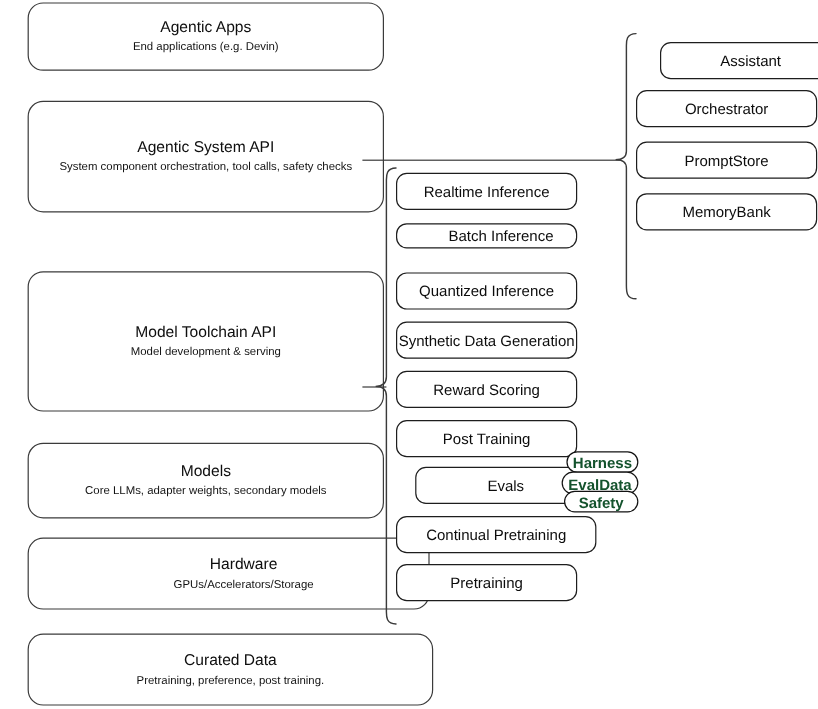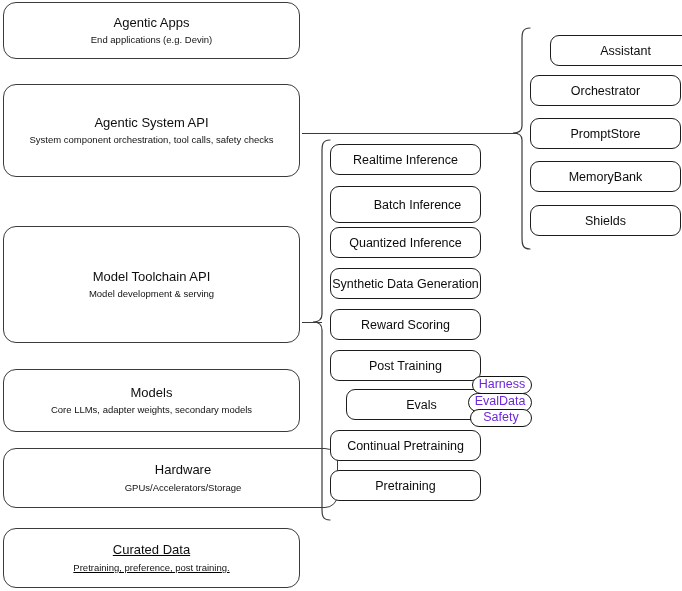--- a/index.html
+++ b/index.html
@@ -23,20 +23,21 @@
     box-sizing: border-box;
     border: 1px solid #3b3b3b;
     border-radius: 12px;
     background: #ffffff;
     display: flex;
     flex-direction: column;
     align-items: center;
     justify-content: center;
     text-align: center;
     line-height: 1.28;
+    margin-left: 20px;
   }
   .box .title {
     font-size: 13px;
     color: #0e0e0e;
   }
   .box .sub {
     font-size: 9.5px;
     color: #121212;
     margin-top: 3px;
   }
@@ -56,25 +57,26 @@
     color: #0c0c0c;
   }
   
   .pill {
     position: absolute;
     box-sizing: border-box;
     border: 1px solid #121212;
     border-radius: 999px;
     background: #ffffff;
     display: flex;
-    align-items: flex-start;
+    align-items: flex-end;
     justify-content: center;
     font-size: 12.5px;
-    color: #6d28d9;
+    color: #14532d;
     z-index: 5;
+    font-weight: bold;
   }
   .connector {
     position: absolute;
     background: #3a3a3a;
     height: 1px;
   }
   .brace { position: absolute; }
   .brace svg { display: block; overflow: visible; }
 </style>
 </head>
@@ -100,21 +102,21 @@
   <div class="box layer" style="left:3px; top:369px; width:297px; height:63px;">
     <div class="title">Models</div>
     <div class="sub">Core LLMs, adapter weights, secondary models</div>
   </div>
 
   <div class="box layer" style="left:3px; top:448px; width:335px; height:60px;padding-left:25px;">
     <div class="title">Hardware</div>
     <div class="sub">GPUs/Accelerators/Storage</div>
   </div>
 
-  <div class="box layer" style="left:3px; top:528px; width:297px; height:60px;text-decoration:underline;">
+  <div class="box layer" style="left:3px; top:528px; width:338px; height:60px;">
     <div class="title">Curated Data</div>
     <div class="sub">Pretraining, preference, post training.</div>
   </div>
 
   <div class="connector" style="left:302px; top:133px; width:216px;"></div>
 
   <div class="connector" style="left:302px; top:322px; width:20px;"></div>
 
   <div class="brace" style="left:312px; top:138px; width:18px; height:384px;">
     <svg width="18" height="384" viewBox="0 0 18 384" fill="none">
@@ -124,39 +126,39 @@
 
   <div class="brace" style="left:512px; top:26px; width:18px; height:226px;">
     <svg width="18" height="226" viewBox="0 0 18 226" fill="none">
       <path d="M18 2 C10 2 10 8 10 12 L10 100 C10 105 6 107 1 107 C6 107 10 109 10 114 L10 212 C10 217 10 223 18 223" stroke="#3a3a3a" stroke-width="1.2" fill="none" stroke-linecap="round"></path>
     </svg>
   </div>
 
   <div class="item" style="left:330px; top:144px; width:151px; height:31px;">
     <span>Realtime Inference</span>
   </div>
-  <div class="item" style="left:330px; top:186px; width:151px; height:37px;padding-left:24px;">
+  <div class="item" style="left:330px; top:186px; width:151px; height:21px;padding-left:24px;">
     <span>Batch Inference</span>
   </div>
   <div class="item" style="left:330px; top:227px; width:151px; height:31px;">
     <span>Quantized Inference</span>
   </div>
   <div class="item" style="left:330px; top:268px; width:151px; height:31px;">
     <span>Synthetic Data Generation</span>
   </div>
   <div class="item" style="left:330px; top:309px; width:151px; height:31px;">
     <span>Reward Scoring</span>
   </div>
   <div class="item" style="left:330px; top:350px; width:151px; height:31px;">
     <span>Post Training</span>
   </div>
   <div class="item" style="left:346px; top:389px; width:151px; height:31px;">
     <span>Evals</span>
   </div>
-  <div class="item" style="left:330px; top:430px; width:151px; height:31px;align-items:center;">
+  <div class="item" style="left:330px; top:430px; width:167px; height:31px;align-items:center;">
     <span>Continual Pretraining</span>
   </div>
   <div class="item" style="left:330px; top:470px; width:151px; height:31px;">
     <span>Pretraining</span>
   </div>
 
   <div class="pill" style="left:472px; top:376px; width:60px; height:18px;">
     <span>Harness</span>
   </div>
   <div class="pill" style="left:468px; top:393px; width:64px; height:19px;">
@@ -171,17 +173,14 @@
   </div>
   <div class="item" style="left:530px; top:75px; width:151px; height:31px;">
     <span>Orchestrator</span>
   </div>
   <div class="item" style="left:530px; top:118px; width:151px; height:31px;">
     <span>PromptStore</span>
   </div>
   <div class="item" style="left:530px; top:161px; width:151px; height:31px;">
     <span>MemoryBank</span>
   </div>
-  <div class="item" style="left:530px; top:205px; width:151px; height:31px;">
-    <span>Shields</span>
-  </div>
 
 </div>
 
 </body></html>

